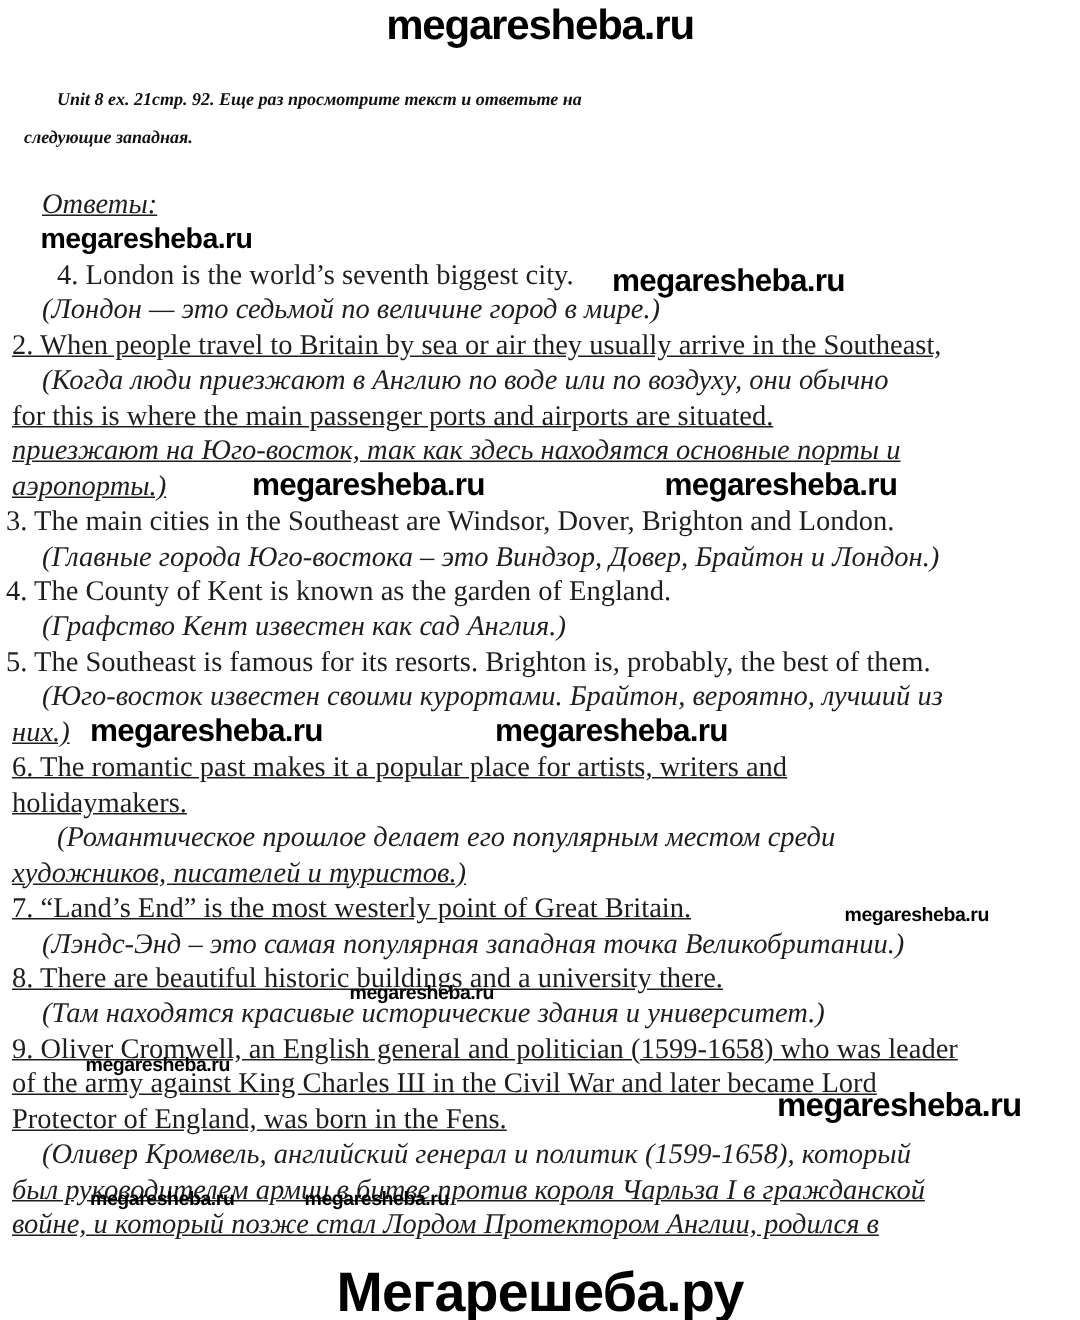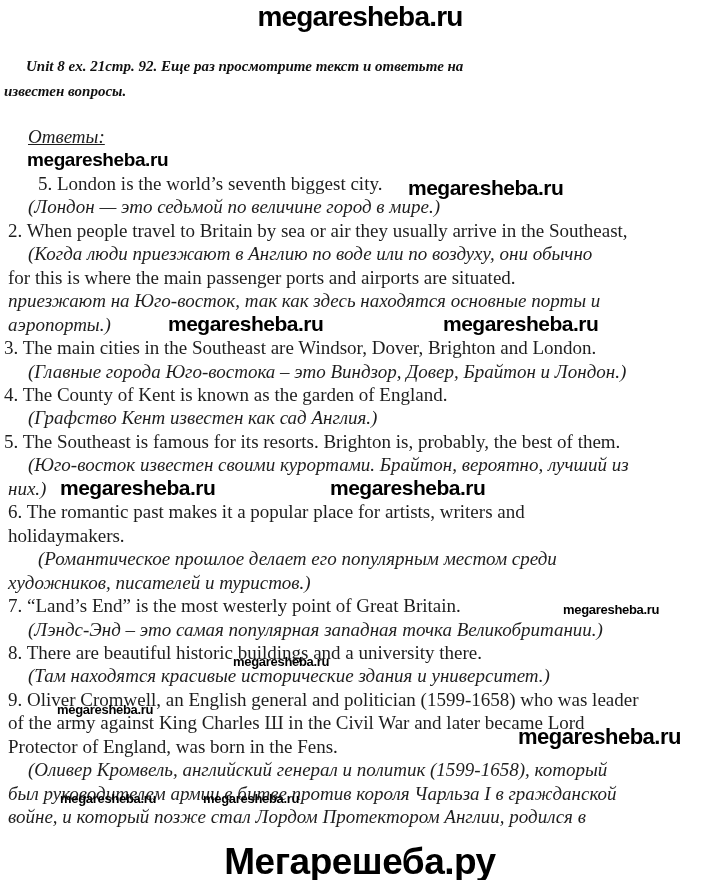--- a/index.html
+++ b/index.html
@@ -10,40 +10,40 @@
     color:#1e1e1e;
   }
 
   .site-title {
     position:absolute; top:1px; left:0; width:720px; text-align:center;
     font-family:"Liberation Sans", sans-serif; font-weight:700;
     font-size:28px; color:#000; letter-spacing:-0.8px;
   }
 
   .heading {
-    position:absolute; top:54px; left:4px; width:688px;
+    position:absolute; top:54px; left:16px; width:688px;
     font-family:"Liberation Serif", serif; font-style:italic; font-weight:700;
-    font-size:15px; line-height:25px; color:#111;
+    font-size:12px; line-height:25px; color:#111;
   }
   .heading .hline { display:block; white-space:nowrap; }
   .heading .hline.first { text-indent:22px; }
 
   .content {
     position:absolute; top:125px; left:0; width:720px;
     font-family:"Liberation Serif", serif; font-size:19px; line-height:23.45px;
   }
   .ln { white-space:nowrap; }
   .en { font-style:normal; }
   .ru { font-style:italic; }
   .label { font-style:italic; text-decoration:underline; }
   .wm {
     font-family:"Liberation Sans", sans-serif; font-weight:700;
     font-size:19px; color:#000; letter-spacing:-0.4px; font-style:normal;
   }
-  .ind8  { margin-left:8px; }
+  .ind8  { margin-left:8px;text-decoration:underline; }
   .ind12 { margin-left:4px; }
   .ind27 { margin-left:27px; }
   .ind28 { margin-left:28px; }
   .ind38 { margin-left:38px; }
 
   .fw {
     position:absolute; font-family:"Liberation Sans", sans-serif;
     font-weight:700; color:#000; white-space:nowrap; line-height:1;
   }
   .fw-big   { font-size:21px; letter-spacing:-0.5px; }
@@ -70,27 +70,27 @@
 </style>
 </head>
 <body>
 
 <div class="page">
 
   <div class="site-title">megaresheba.ru</div>
 
   <div class="heading">
     <span class="hline first">Unit 8 ex. 21стр. 92. Еще раз просмотрите текст и ответьте на</span>
-    <span class="hline">известен вопросы.</span>
+    <span class="hline">следующие западная.</span>
   </div>
 
   <div class="content" id="content">
       <div class="ln label ind28">Ответы:</div>
       <div class="ln wm ind27">megaresheba.ru</div>
-      <div class="ln en ind38">5. London is the world’s seventh biggest city.</div>
+      <div class="ln en ind38">4. London is the world’s seventh biggest city.</div>
       <div class="ln ru ind28">(Лондон — это седьмой по величине город в мире.)</div>
       <div class="ln en ind8">2. When people travel to Britain by sea or air they usually arrive in the Southeast,</div>
       <div class="ln ru ind28">(Когда люди приезжают в Англию по воде или по воздуху, они обычно</div>
       <div class="ln en ind8">for this is where the main passenger ports and airports are situated.</div>
       <div class="ln ru ind8">приезжают на Юго-восток, так как здесь находятся основные порты и</div>
       <div class="ln ru ind8">аэропорты.)</div>
       <div class="ln en ind12">3. The main cities in the Southeast are Windsor, Dover, Brighton and London.</div>
       <div class="ln ru ind28">(Главные города Юго-востока – это Виндзор, Довер, Брайтон и Лондон.)</div>
       <div class="ln en ind12">4. The County of Kent is known as the garden of England.</div>
       <div class="ln ru ind28">(Графство Кент известен как сад Англия.)</div>

